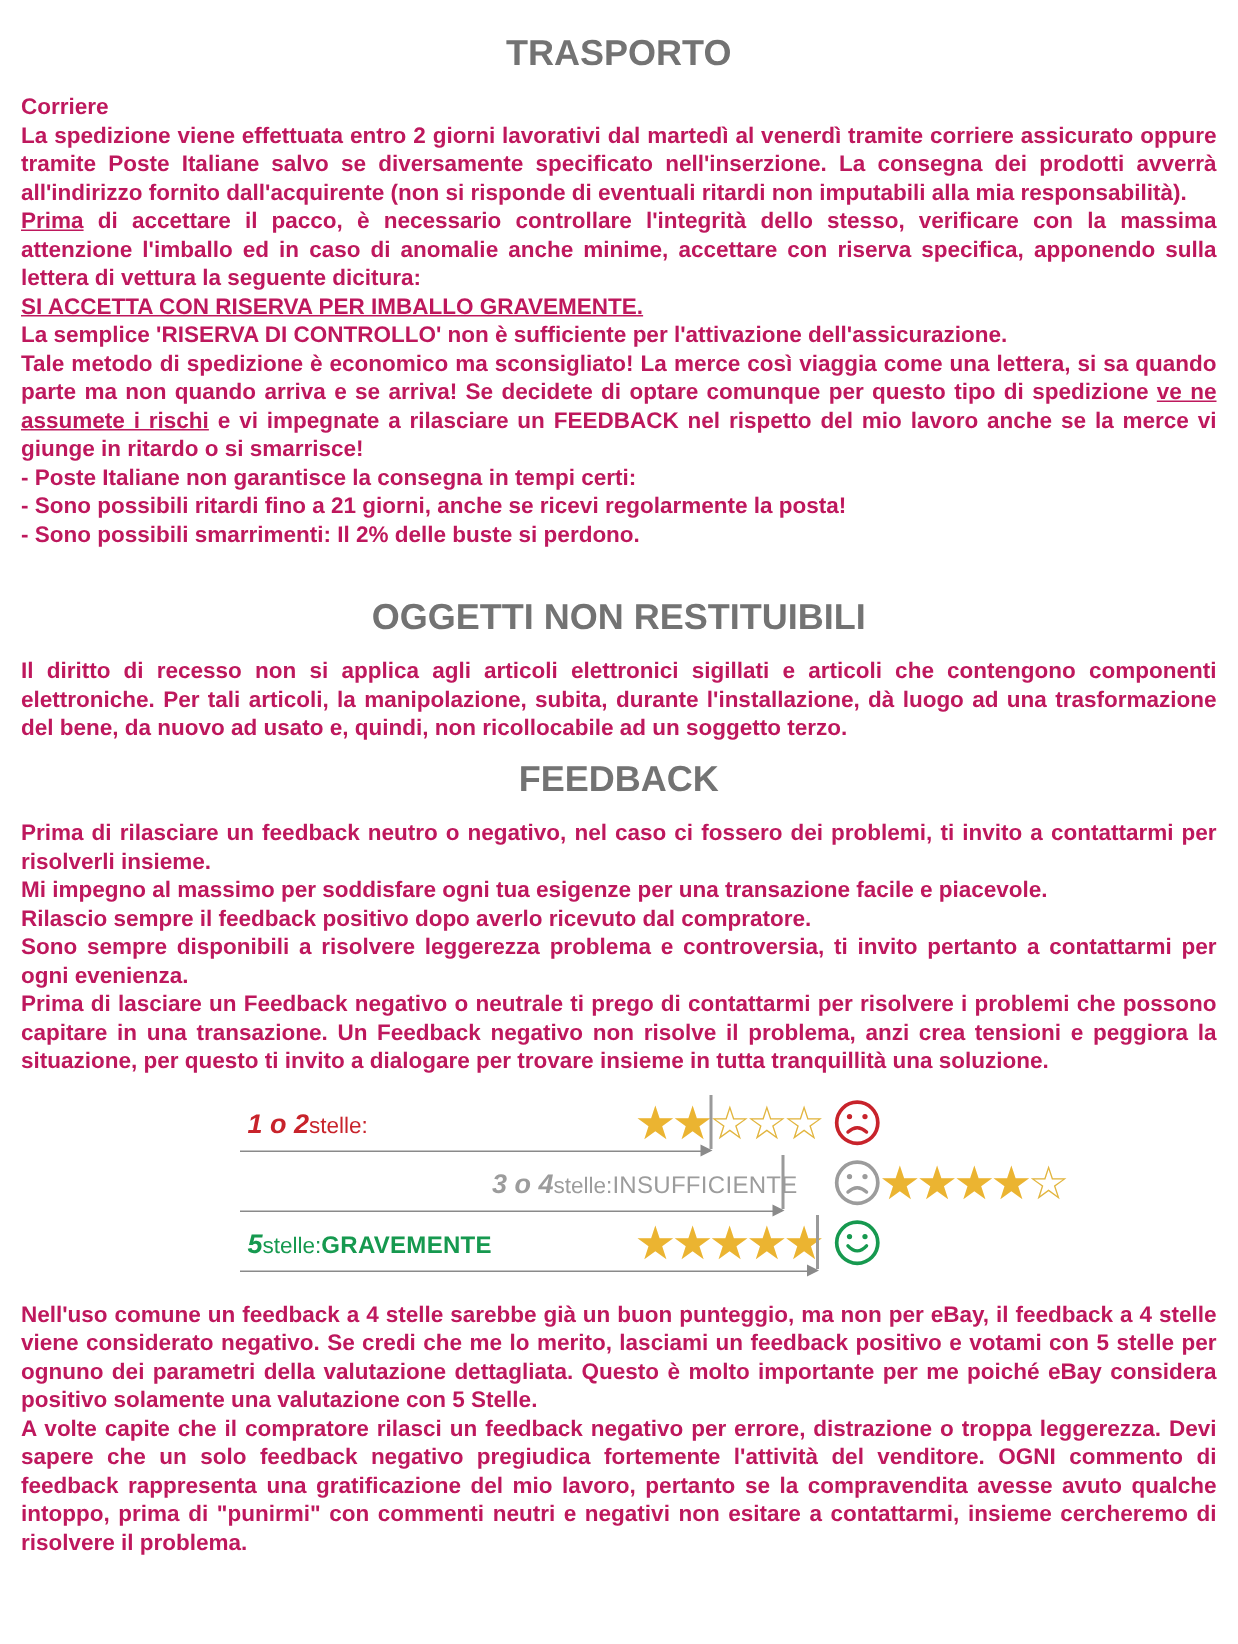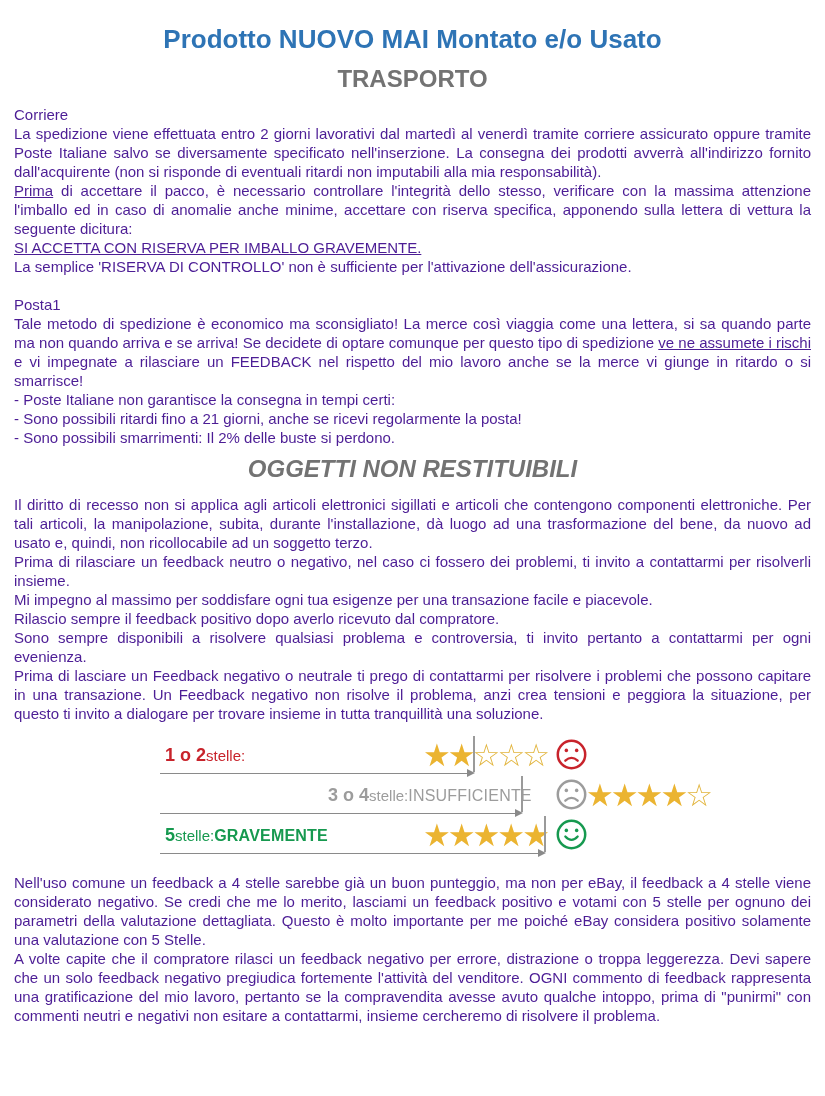--- a/index.html
+++ b/index.html
@@ -11,39 +11,39 @@
 
   .title{
     font-size:26px;font-weight:bold;color:#2E74B5;text-align:center;
     margin:12px 0 4px 0;
   }
   .section-heading{
     font-size:24px;font-weight:bold;color:#737373;text-align:center;
     margin:14px 0 12px 0;
   }
   .body-text{
-    color:#4c1d95;font-weight:normal;font-size:15px;line-height:19px;
+    color:#be185d;font-weight:bold;font-size:15px;line-height:19px;
     text-align:justify;margin:0;
   }
   .no-justify{text-align:left;}
   .gap-above{margin-top:19px;}
   .u{text-decoration:underline;}
 
   
   .rating{
     position:relative;width:560px;margin:12px 0 18px 136px;
   }
   .rating-row{
     position:relative;height:40px;display:flex;align-items:center;
   }
   .row-label{
     width:273px;box-sizing:border-box;padding-left:15px;
     display:flex;align-items:baseline;white-space:nowrap;
   }
-  .label-prefix{font-size:18px;font-weight:bold;}
+  .label-prefix{font-size:18px;font-weight:bold;font-style:italic;}
   .label-mid{font-size:15px;font-weight:normal;}
   .label-main{font-size:16px;font-weight:bold;letter-spacing:0.2px;}
   .row-gray .label-main{font-weight:normal;}
   .stars{
     font-family:"DejaVu Sans",sans-serif;font-size:31px;line-height:36px;
     letter-spacing:-3px;color:#EBB431;white-space:nowrap;
   }
   .stars-empty{color:#E2B53E;}
   .tick{position:absolute;top:1px;width:1.5px;height:36px;background:#9a9a9a;}
   .row-red   .tick{left:323px;}
@@ -63,43 +63,42 @@
   .row-green{color:#16994F;}
   .row-red   .face-stroke{stroke:#C8232B;} .row-red   .face-fill{fill:#C8232B;}
   .row-gray  .face-stroke{stroke:#9C9C9C;} .row-gray  .face-fill{fill:#9C9C9C;}
   .row-green .face-stroke{stroke:#16994F;} .row-green .face-fill{fill:#16994F;}
 </style>
 </head>
 <body>
 
 <div class="page">
 
-  <div class="title">Prodotto NUOVO MAI Montato e/o Usato</div>
 
   <div class="section-heading" style="margin-top:10px;">TRASPORTO</div>
 
   <p class="body-text no-justify">Corriere</p>
   <p class="body-text">La spedizione viene effettuata entro 2 giorni lavorativi dal martedì al venerdì tramite corriere assicurato oppure tramite Poste Italiane salvo se diversamente specificato nell'inserzione. La consegna dei prodotti avverrà all'indirizzo fornito dall'acquirente (non si risponde di eventuali ritardi non imputabili alla mia responsabilità).</p>
   <p class="body-text"><span class="u">Prima</span><span> di accettare il pacco, è necessario controllare l'integrità dello stesso, verificare con la massima attenzione l'imballo ed in caso di anomalie anche minime, accettare con riserva specifica, apponendo sulla lettera di vettura la seguente dicitura:</span></p>
   <p class="body-text no-justify u">SI ACCETTA CON RISERVA PER IMBALLO GRAVEMENTE.</p>
   <p class="body-text no-justify">La semplice 'RISERVA DI CONTROLLO' non è sufficiente per l'attivazione dell'assicurazione.</p>
 
-  <p class="body-text no-justify gap-above">Posta1</p>
   <p class="body-text"><span>Tale metodo di spedizione è economico ma sconsigliato! La merce così viaggia come una lettera, si sa quando parte ma non quando arriva e se arriva! Se decidete di optare comunque per questo tipo di spedizione </span><span class="u">ve ne assumete i rischi</span><span> e vi impegnate a rilasciare un FEEDBACK nel rispetto del mio lavoro anche se la merce vi giunge in ritardo o si smarrisce!</span></p>
   <p class="body-text no-justify">- Poste Italiane non garantisce la consegna in tempi certi:</p>
   <p class="body-text no-justify">- Sono possibili ritardi fino a 21 giorni, anche se ricevi regolarmente la posta!</p>
   <p class="body-text no-justify">- Sono possibili smarrimenti: Il 2% delle buste si perdono.</p>
 
-  <div class="section-heading" style="margin-top:8px;font-style:italic;">OGGETTI NON RESTITUIBILI</div>
+  <div class="section-heading" style="margin-top:32px;">OGGETTI NON RESTITUIBILI</div>
   <p class="body-text">Il diritto di recesso non si applica agli articoli elettronici sigillati e articoli che contengono componenti elettroniche. Per tali articoli, la manipolazione, subita, durante l'installazione, dà luogo ad una trasformazione del bene, da nuovo ad usato e, quindi, non ricollocabile ad un soggetto terzo.</p>
 
+  <div class="section-heading" style="margin-top:11px;">FEEDBACK</div>
   <p class="body-text">Prima di rilasciare un feedback neutro o negativo, nel caso ci fossero dei problemi, ti invito a contattarmi per risolverli insieme.</p>
   <p class="body-text no-justify">Mi impegno al massimo per soddisfare ogni tua esigenze per una transazione facile e piacevole.</p>
   <p class="body-text no-justify">Rilascio sempre il feedback positivo dopo averlo ricevuto dal compratore.</p>
-  <p class="body-text">Sono sempre disponibili a risolvere qualsiasi problema e controversia, ti invito pertanto a contattarmi per ogni evenienza.</p>
+  <p class="body-text">Sono sempre disponibili a risolvere leggerezza problema e controversia, ti invito pertanto a contattarmi per ogni evenienza.</p>
   <p class="body-text">Prima di lasciare un Feedback negativo o neutrale ti prego di contattarmi per risolvere i problemi che possono capitare in una transazione. Un Feedback negativo non risolve il problema, anzi crea tensioni e peggiora la situazione, per questo ti invito a dialogare per trovare insieme in tutta tranquillità una soluzione.</p>
 
   <div class="rating">
 
     <div class="rating-row row-red">
       <div class="row-label">
         <span class="label-prefix">1 o 2</span>
           <span class="label-mid"> stelle: </span>
       </div>
       <span class="stars">★★</span>

